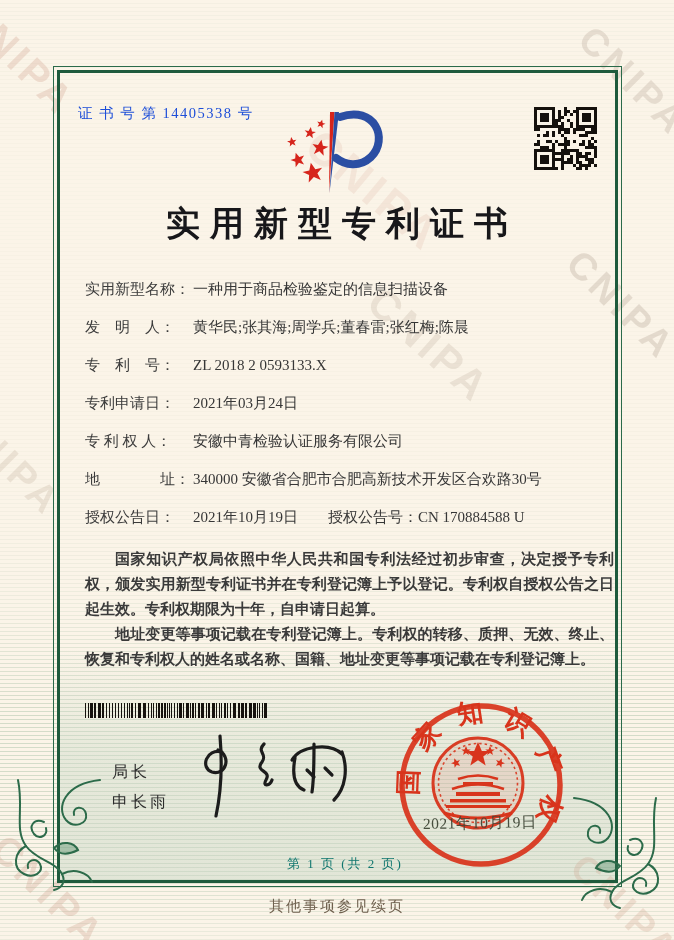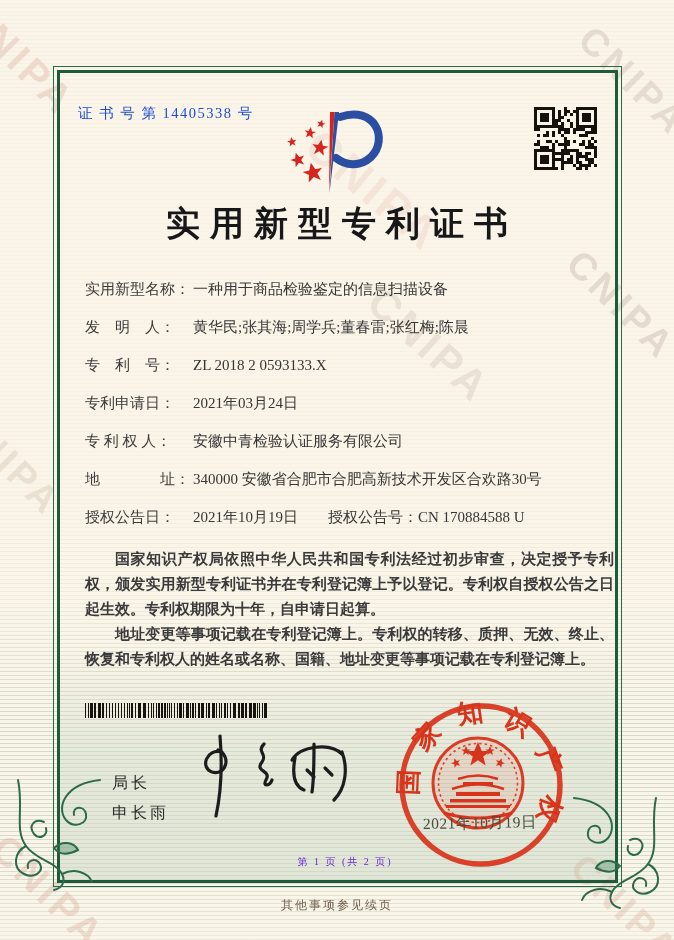--- a/index.html
+++ b/index.html
@@ -50,29 +50,29 @@
     font-size:34px;font-weight:bold;color:#17171a;letter-spacing:10px;margin-right:-10px;
   }
   .fields{position:absolute;left:85px;right:60px;top:278px;display:flex;flex-direction:column;gap:15px;}
   .frow{font-size:15px;line-height:23px;white-space:nowrap;}
   .flabel{display:inline-block;min-width:108px;color:#3b3b3b;}
   .fvalue{color:#363636;}
   .grant-no-label{margin-left:30px;}
   .paras{position:absolute;left:85px;right:60px;top:547px;font-size:15px;line-height:25px;text-align:justify;color:#3a3a3a;font-weight:bold;}
   .paras p{margin:0;text-indent:2em;}
   .barcode{position:absolute;left:85px;top:703px;}
-  .signer{position:absolute;left:112px;top:757px;font-family:Liberation Mono, monospace;font-size:16px;color:#2c2c2c;letter-spacing:3px;line-height:30px;margin-top:12px;}
+  .signer{position:absolute;left:112px;top:757px;font-family:Liberation Sans, sans-serif;font-size:16px;color:#2c2c2c;letter-spacing:3px;line-height:30px;}
   .signature{position:absolute;left:192px;top:730px;}
   .seal{position:absolute;left:393px;top:699px;width:176px;height:172px;}
   .seal-date{
     position:absolute;left:6px;top:114px;width:162px;text-align:center;
     font-size:15.5px;letter-spacing:0.5px;color:#3f4636;opacity:0.95;transform:rotate(-1deg);
   }
-  .pageno{position:absolute;left:0;right:0;top:855px;text-align:center;font-size:10px;letter-spacing:2px;color:#6d28d9;padding-left:16px;}
-  .note{position:absolute;left:0;right:0;top:897px;text-align:center;font-size:12px;letter-spacing:2px;color:#6f604e;}
+  .pageno{position:absolute;left:0;right:0;top:855px;text-align:center;font-size:13px;letter-spacing:2px;color:#0f766e;padding-left:16px;}
+  .note{position:absolute;left:0;right:0;top:897px;text-align:center;font-size:15px;letter-spacing:2px;color:#6f604e;}
 </style>
 </head>
 <body>
 
 <div class="page">
 
   <div class="waves"></div>
   <div class="bottom-tint"></div>
 
   <div class="wm" style="left:-16px;top:-8px;font-size:40px;color:rgba(208,162,142,0.30);transform:rotate(45deg);">CNIPA</div>

